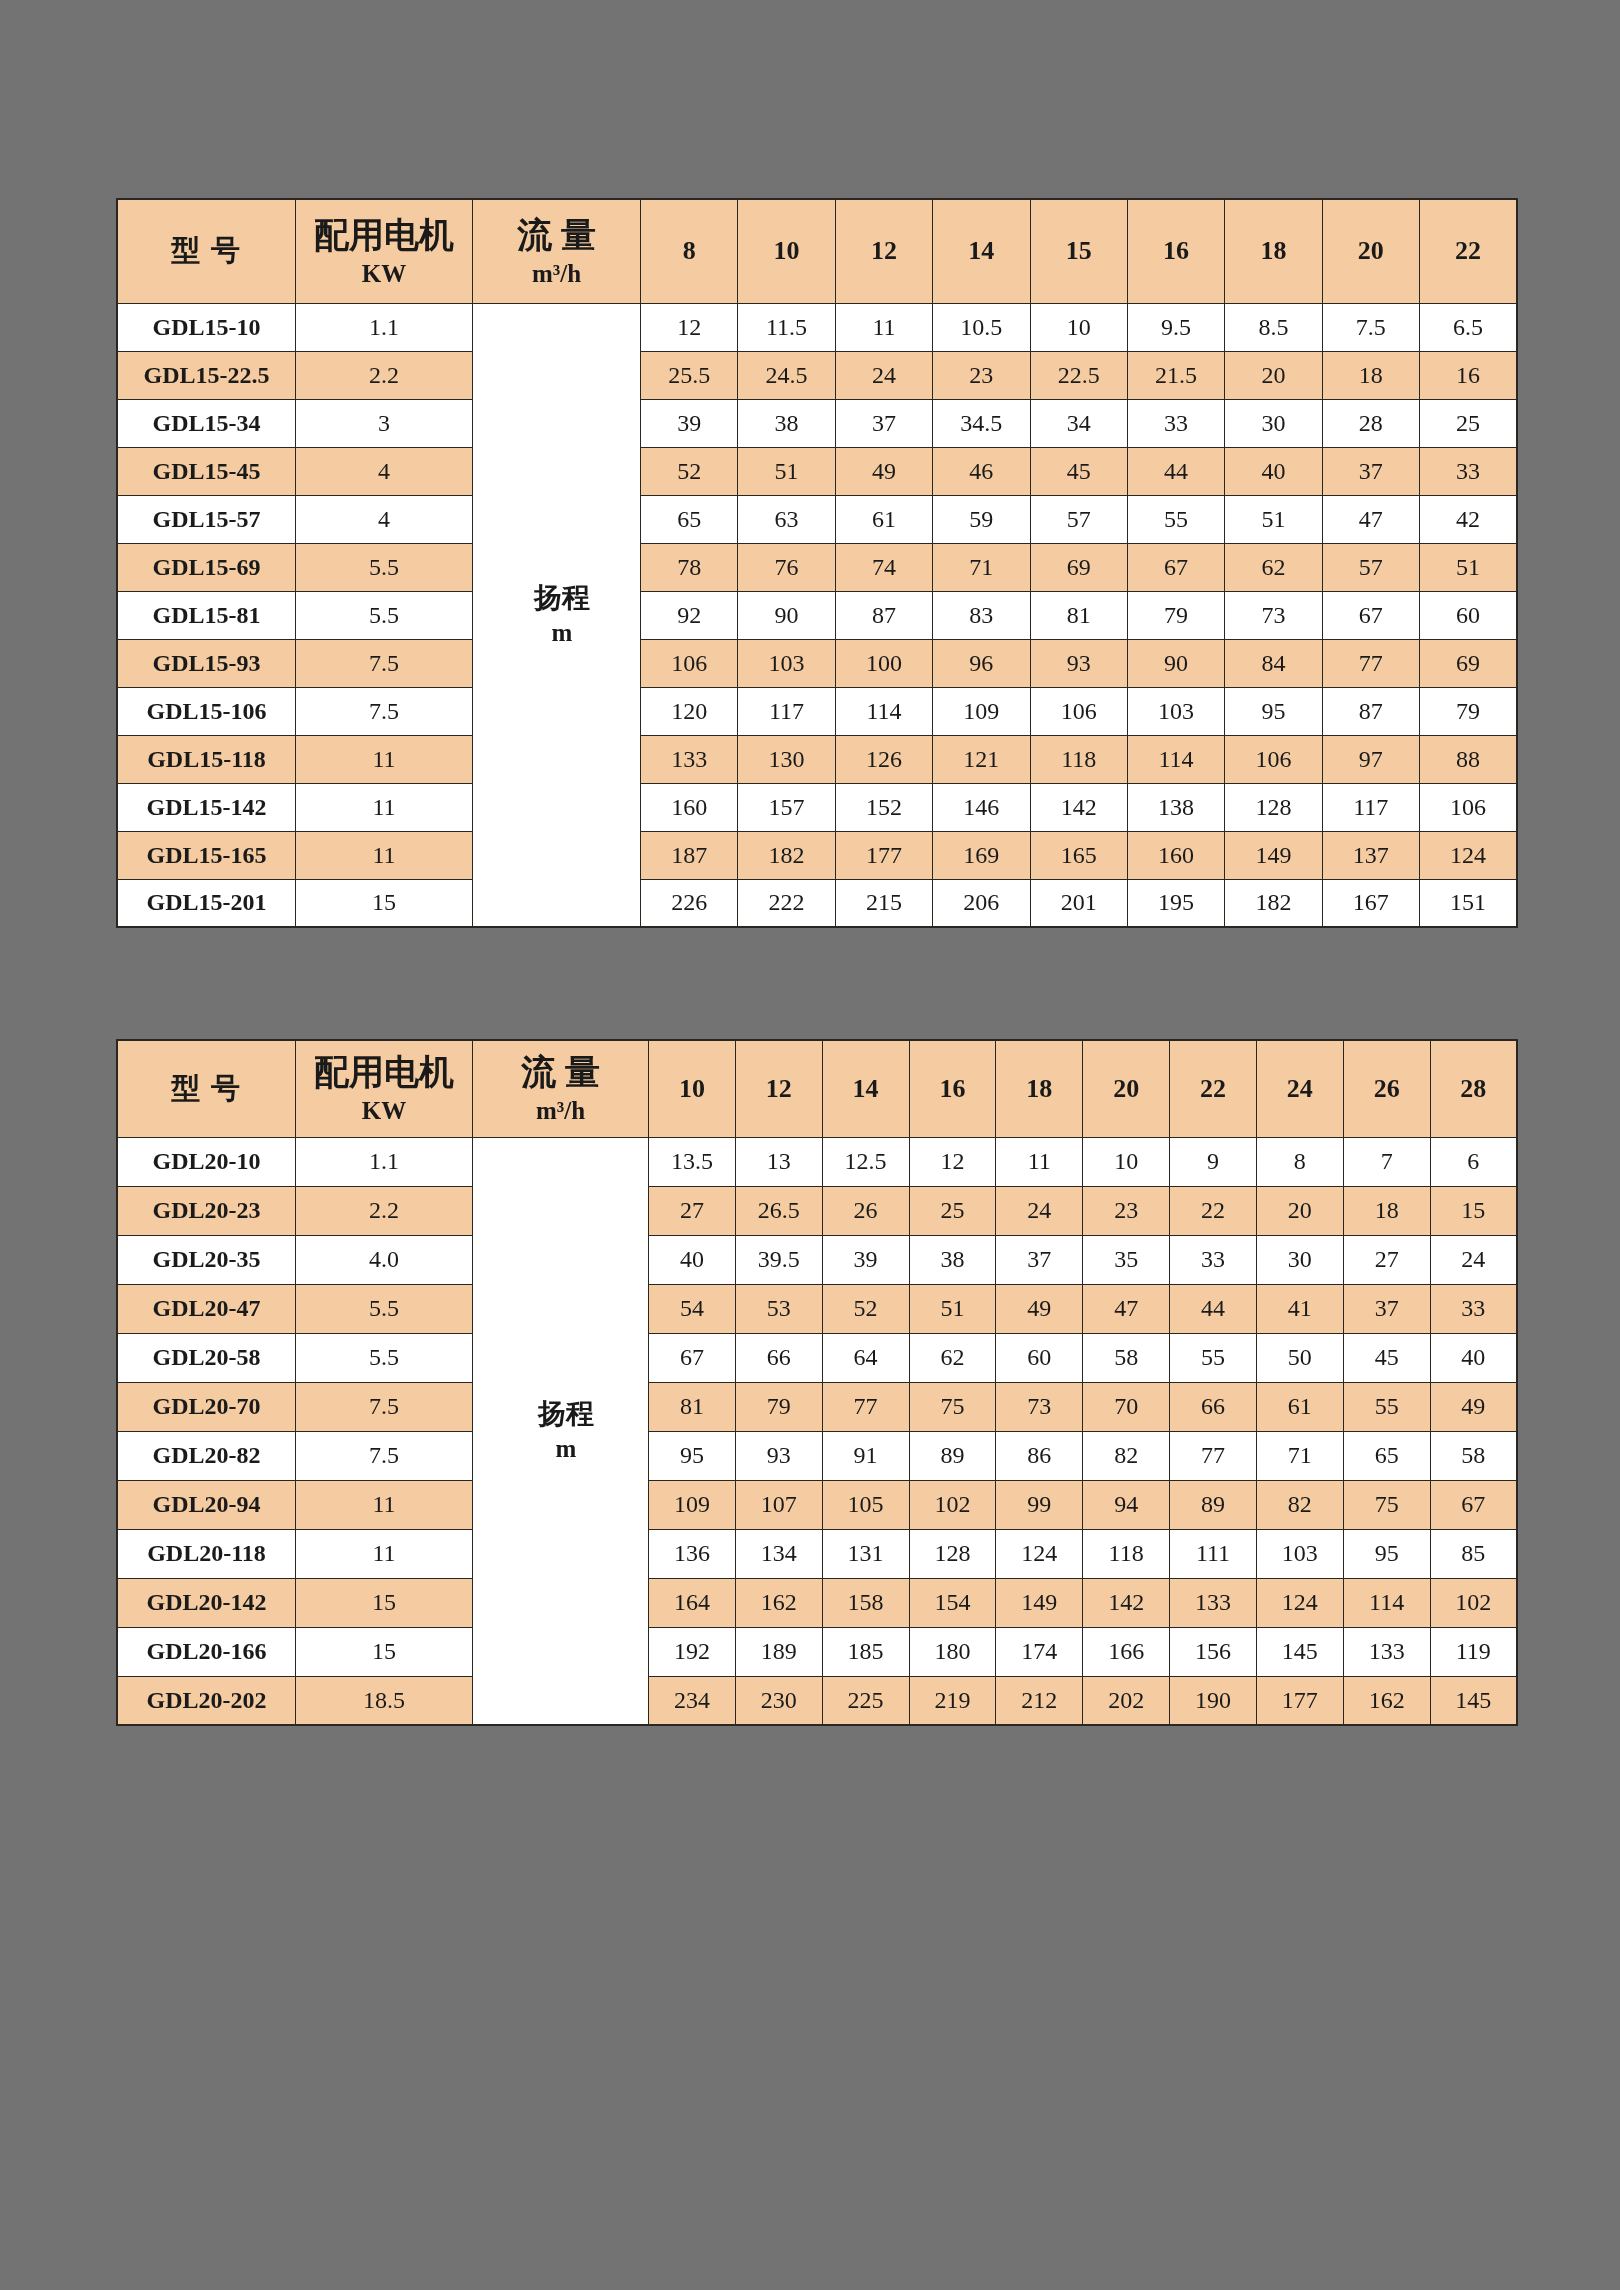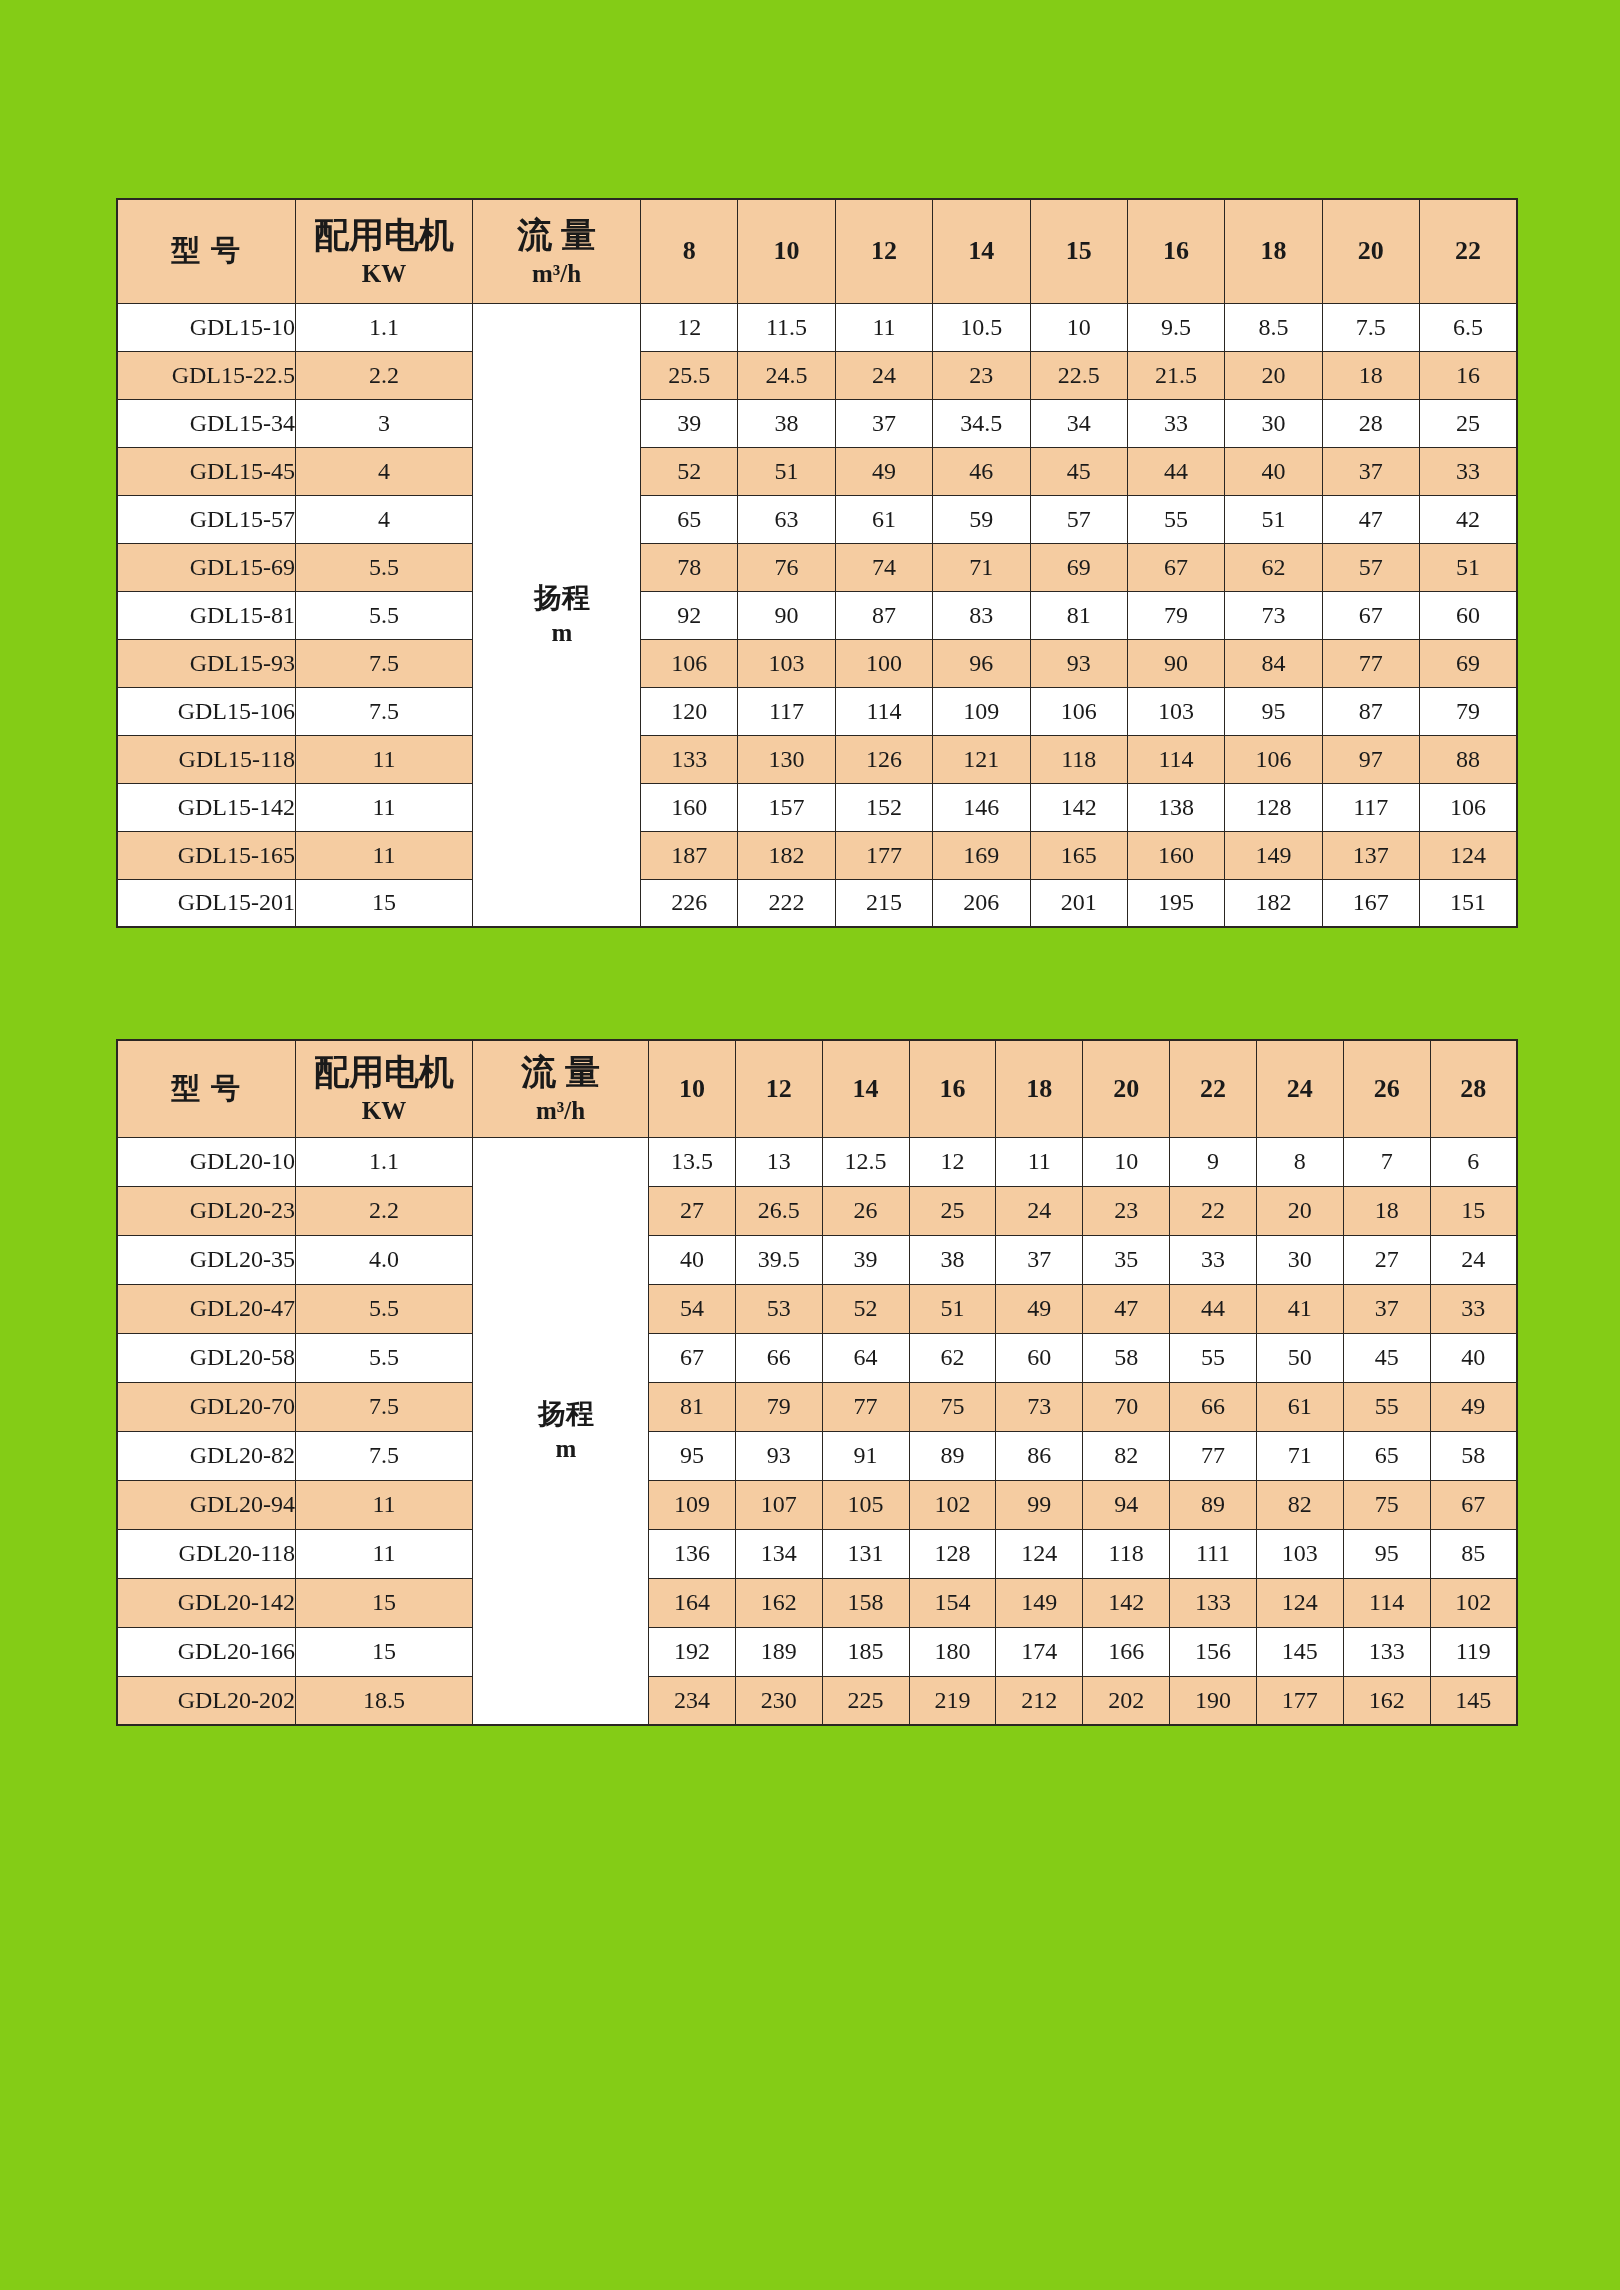--- a/index.html
+++ b/index.html
@@ -11,21 +11,21 @@
     width: 1620px;
     height: 2291px;
     position: relative;
     overflow: hidden;
     font-family: "Liberation Serif", "DejaVu Serif", serif;
     color: #1a1a1a;
   }
   .page {
     position: absolute;
     inset: 0;
-    background: #84cc16;
+    background: #737373;
   }
   table.pump-table {
     position: absolute;
     left: 116px;
     width: 1402px;
     border-collapse: collapse;
     table-layout: fixed;
     border: 2.7px solid #2a2622;
   }
   #t1 { top: 198px; }
@@ -58,22 +58,23 @@
   .col-kw    { width: 176px; }
   #t1 .col-flow { width: 167px; }
   #t2 .col-flow { width: 175px; }
 
   .hdr-model { font-size: 29px; letter-spacing: 1.8px; }
   .hdr-line1 { font-size: 35px; line-height: 1.25; }
   .hdr-line2 { font-size: 25px; line-height: 1.25; }
   th.col-flow-val { font-size: 26px; }
 
   td.cell-model {
-    text-align: right;
+    text-align: center;
     font-size: 24px;
+    font-weight: bold;
   }
   td.cell-kw, td.cell-val { font-size: 24px; }
 
   td.cell-span {
     background: #ffffff !important;
     font-weight: bold;
     padding-left: 11px;
   }
   td.cell-span .span-l1 { font-size: 28px; line-height: 1.3; }
   td.cell-span .span-l2 { font-size: 25px; line-height: 1.3; }

